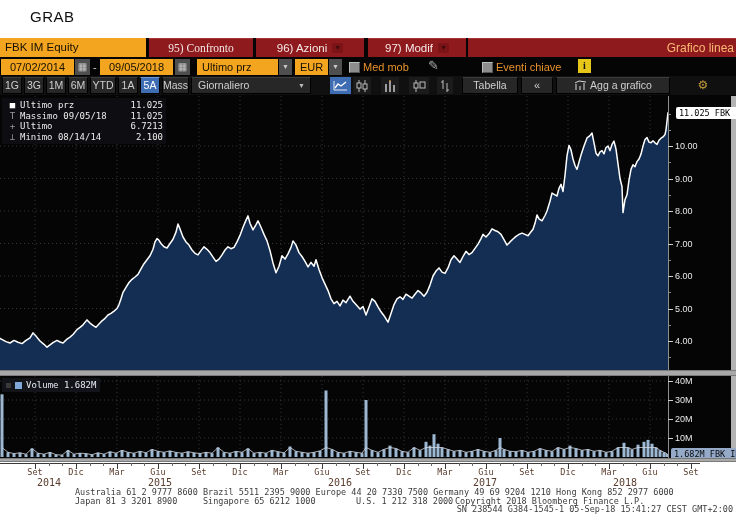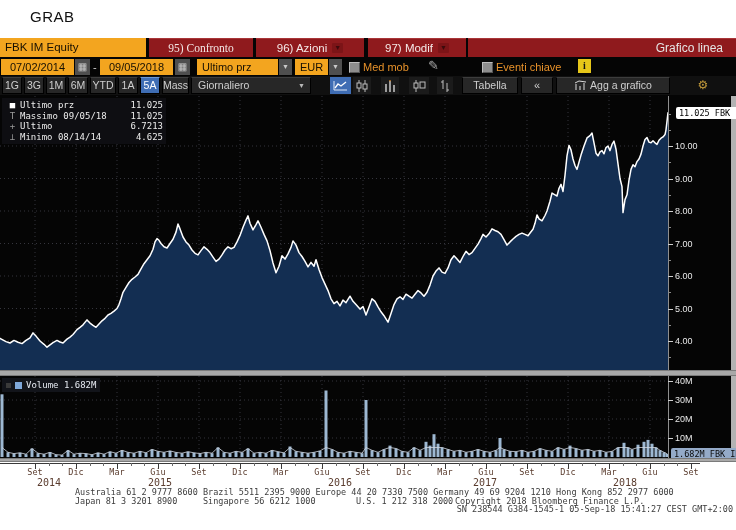--- a/index.html
+++ b/index.html
@@ -6,21 +6,21 @@
   #root{position:relative;width:736px;height:530px;background:#ffffff;font-family:"Liberation Sans",sans-serif;overflow:hidden;}
   .abs{position:absolute;}
 
   .grab-title{left:30px;top:8px;font-size:15px;color:#111;letter-spacing:0.5px;}
   .term-bg{left:0;top:38px;width:736px;height:424px;background:#050505;}
 
   
   .ticker{left:0;top:38px;width:146px;height:19px;background:#f3a51f;color:#181001;font-size:11.5px;line-height:19px;padding-left:5px;box-sizing:border-box;}
   .rbtn{top:38px;height:19px;background:#8f1a1d;border-top:1px solid #a93538;box-sizing:border-box;color:#f4e8e6;font-size:11.5px;line-height:18px;text-align:center;display:flex;align-items:center;justify-content:center;gap:5px;}
   .rarrow{font-size:7px;color:#3d0a0c;background:#7c1417;padding:1px 2px;line-height:8px;border-radius:1px;}
-  .rtitle{left:468px;top:38px;width:268px;height:19px;background:#8f1a1d;border-top:1px solid #a93538;box-sizing:border-box;color:#e5e5e5;font-size:12px;line-height:18px;text-align:right;padding-right:13px;}
+  .rtitle{left:468px;top:38px;width:268px;height:19px;background:#8f1a1d;border-top:1px solid #a93538;box-sizing:border-box;color:#fdba74;font-size:12px;line-height:18px;text-align:right;padding-right:2px;}
 
   
   .ofield{top:59px;height:16px;background:#f3a51f;color:#171003;font-size:11px;line-height:16px;text-align:center;}
   .graybox{top:59px;height:16px;background:#4f4f4f;color:#c9c9c9;font-size:10px;line-height:16px;text-align:center;}
   .dash{top:59px;color:#d0d0d0;font-size:11px;line-height:16px;}
   .checkbox{width:9px;height:9px;background:#8d8d8d;border:1px solid #bdbdbd;border-right-color:#555;border-bottom-color:#555;}
   .olabel{color:#e8922a;font-size:11px;line-height:16px;}
   .pencil{top:58px;color:#a8a8a8;font-size:13px;line-height:16px;}
   .infoicon{top:59px;width:13px;height:14px;background:#e6c619;color:#141414;font-size:10px;font-weight:bold;text-align:center;line-height:14px;font-family:"Liberation Serif",serif;}
 
@@ -238,21 +238,21 @@
       <span class="lval">11.025</span>
     </div>
     <div class="lrow">
       <span class="licon">+</span>
       <span>Ultimo</span>
       <span class="lval">6.7213</span>
     </div>
     <div class="lrow">
       <span class="licon">⊥</span>
       <span>Minimo 08/14/14</span>
-      <span class="lval">4.625</span>
+      <span class="lval">2.100</span>
     </div>
   </div>
 
   <div class="tag price-tag">11.025 FBK IM</div>
 
   <div class="abs splitter" style="top:370px;height:6px;"></div>
 
   <svg id="vol-svg" class="abs" width="668" height="82">
       <line class="grid" x1="0" y1="62" x2="668" y2="62"></line>
       <line class="grid" x1="0" y1="43" x2="668" y2="43"></line>
@@ -411,21 +411,21 @@
     <span>Volume 1.682M</span>
   </div>
   <div class="tag vol-tag">1.682M FBK IM</div>
 
   <div class="abs splitter" style="top:458px;height:4px;"></div>
 
   <div id="xaxis-strip" class="abs">
     <div class="xline"></div>
     <div class="fline" style="left:75px;top:25px;">Australia 61 2 9777 8600 Brazil 5511 2395 9000 Europe 44 20 7330 7500 Germany 49 69 9204 1210 Hong Kong 852 2977 6000</div>
     <div class="fline" style="left:75px;top:34px;">Japan 81 3 3201 8900</div>
-    <div class="fline" style="left:203px;top:34px;">Singapore 56 6212 1000</div>
+    <div class="fline" style="left:203px;top:34px;">Singapore 65 6212 1000</div>
     <div class="fline" style="left:356px;top:34px;">U.S. 1 212 318 2000</div>
     <div class="fline" style="left:455px;top:34px;">Copyright 2018 Bloomberg Finance L.P.</div>
     <div class="fline" style="right:3px;top:42px;">SN 238544 G384-1545-1 05-Sep-18 15:41:27 CEST GMT+2:00</div>
   <div class="mtickmaj" style="left: 35px;"></div>
       <div class="mtickmin" style="left: 49px;"></div>
       <div class="mtickmin" style="left: 62px;"></div>
       <div class="mlabel" style="left: 18px;">Set</div>
       <div class="mtickmaj" style="left: 76px;"></div>
       <div class="mtickmin" style="left: 90px;"></div>
       <div class="mtickmin" style="left: 103px;"></div>

